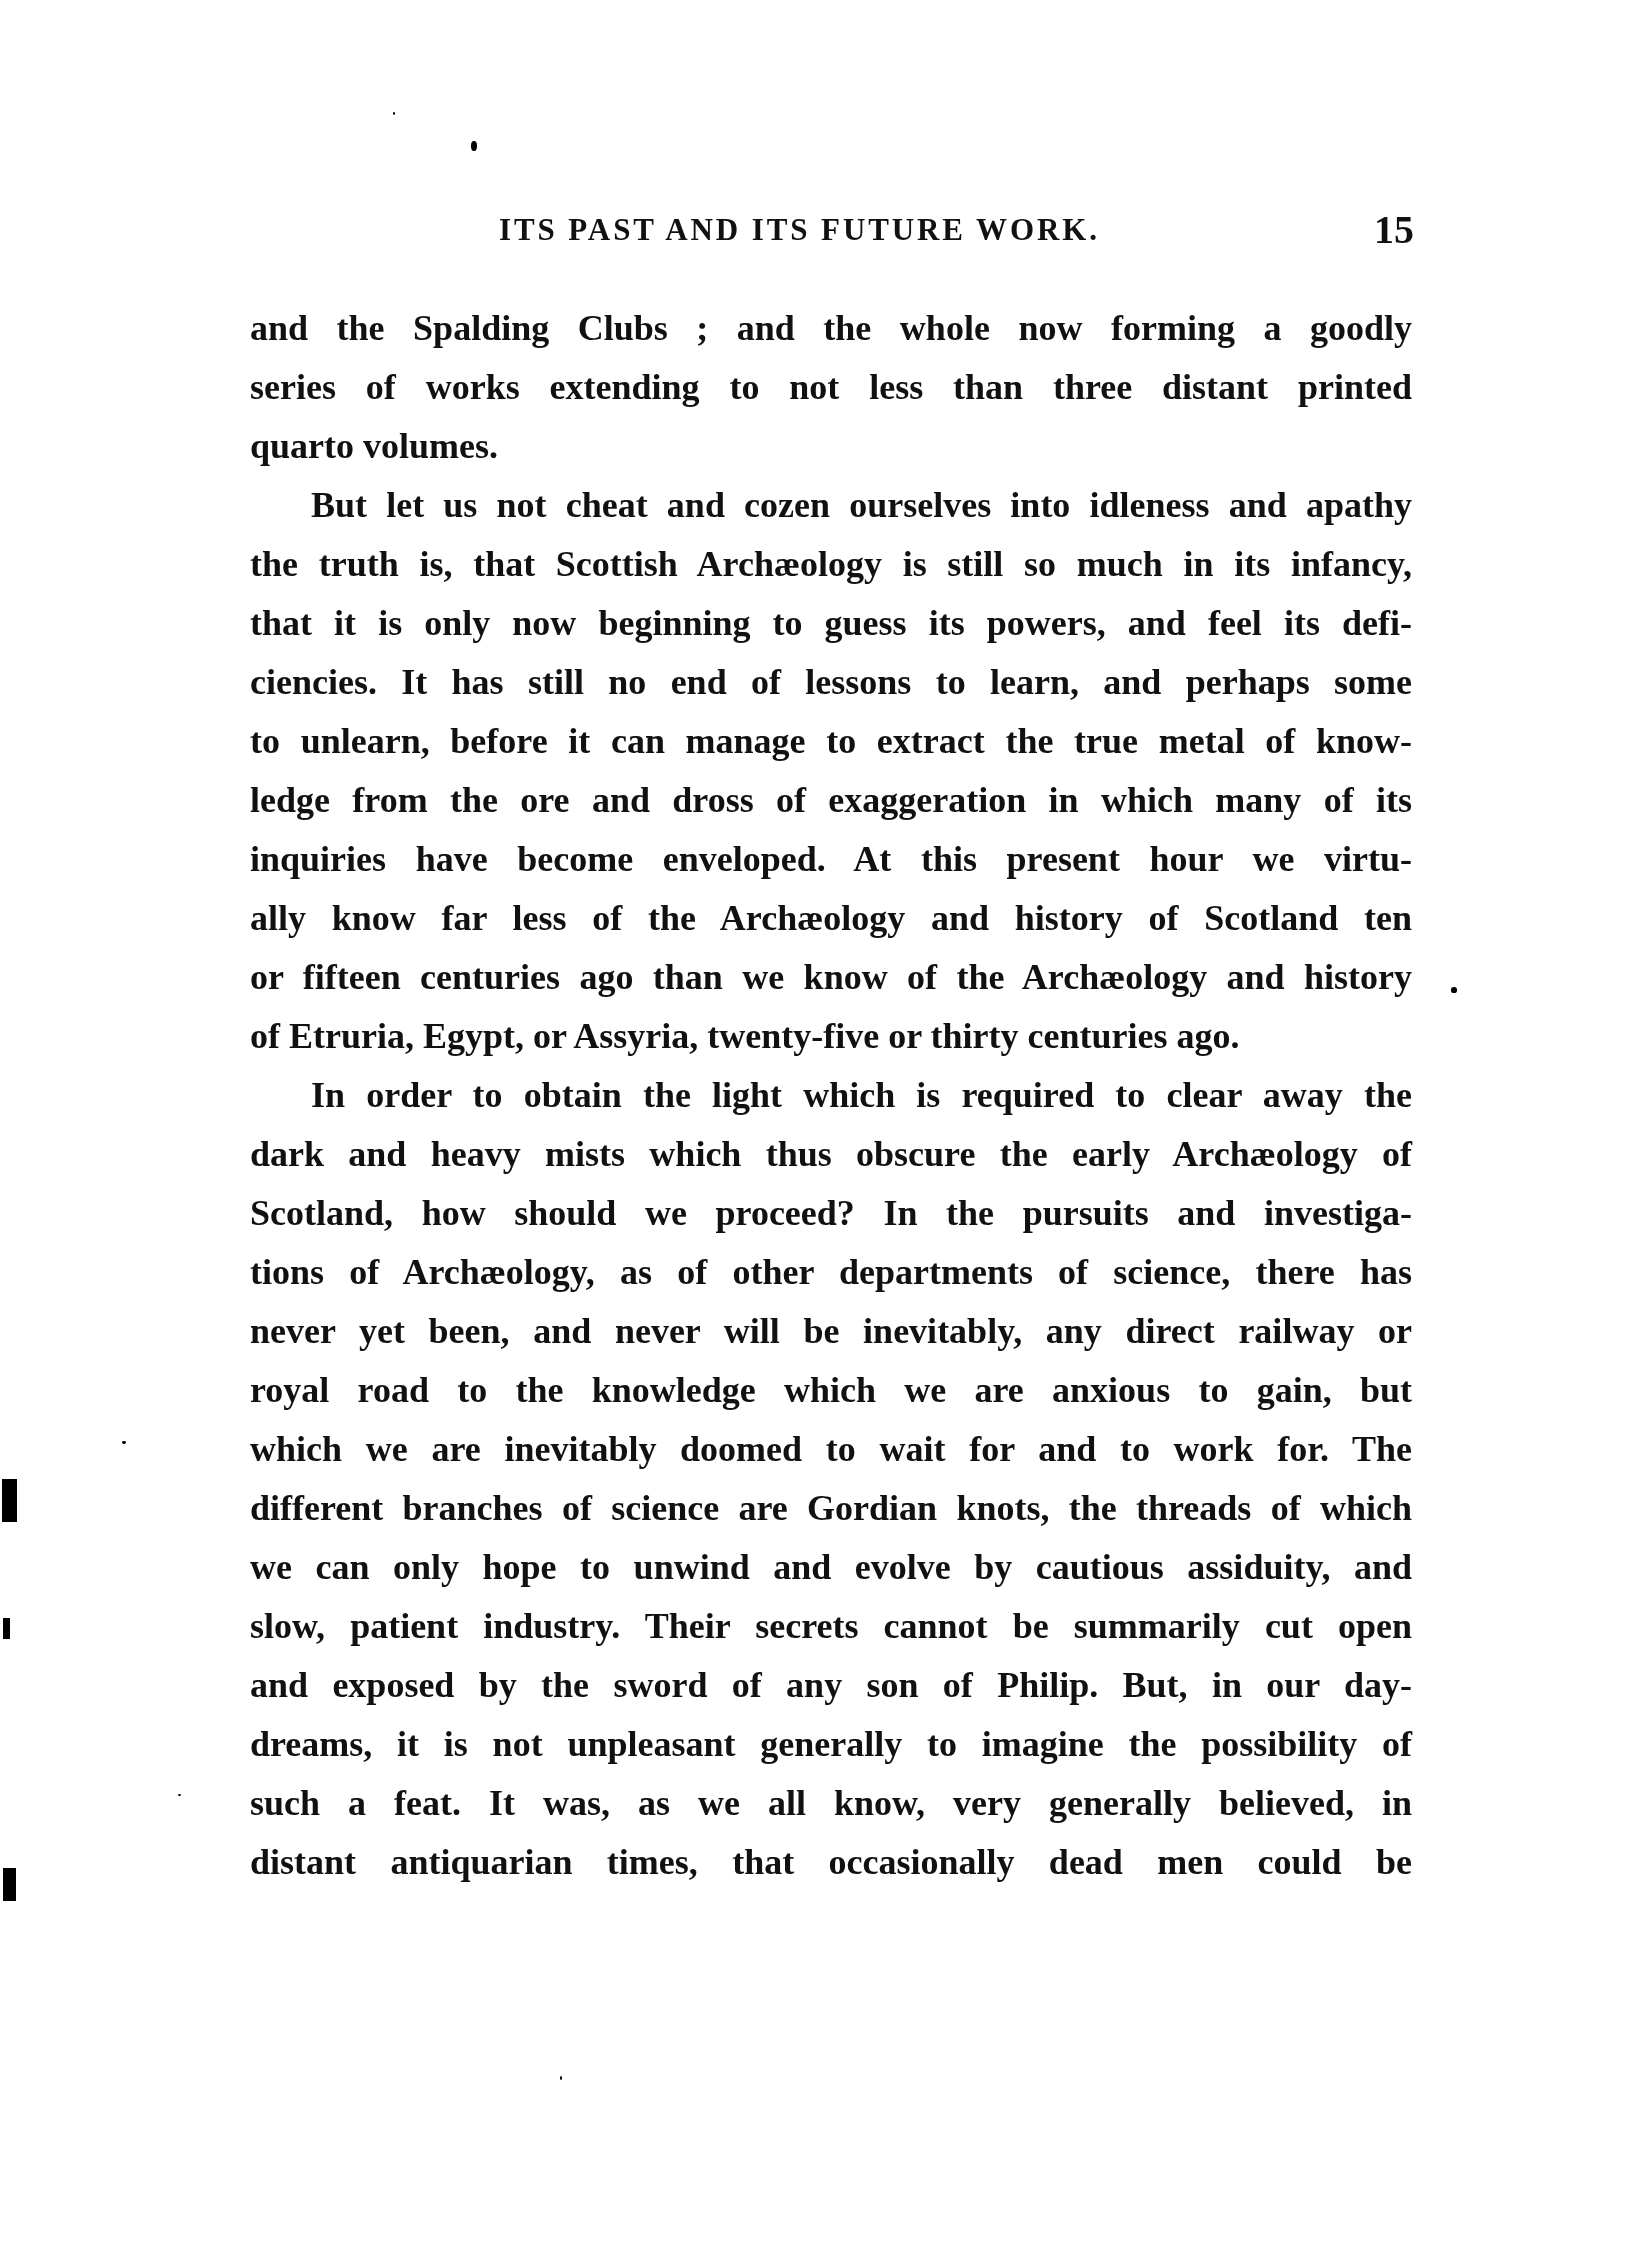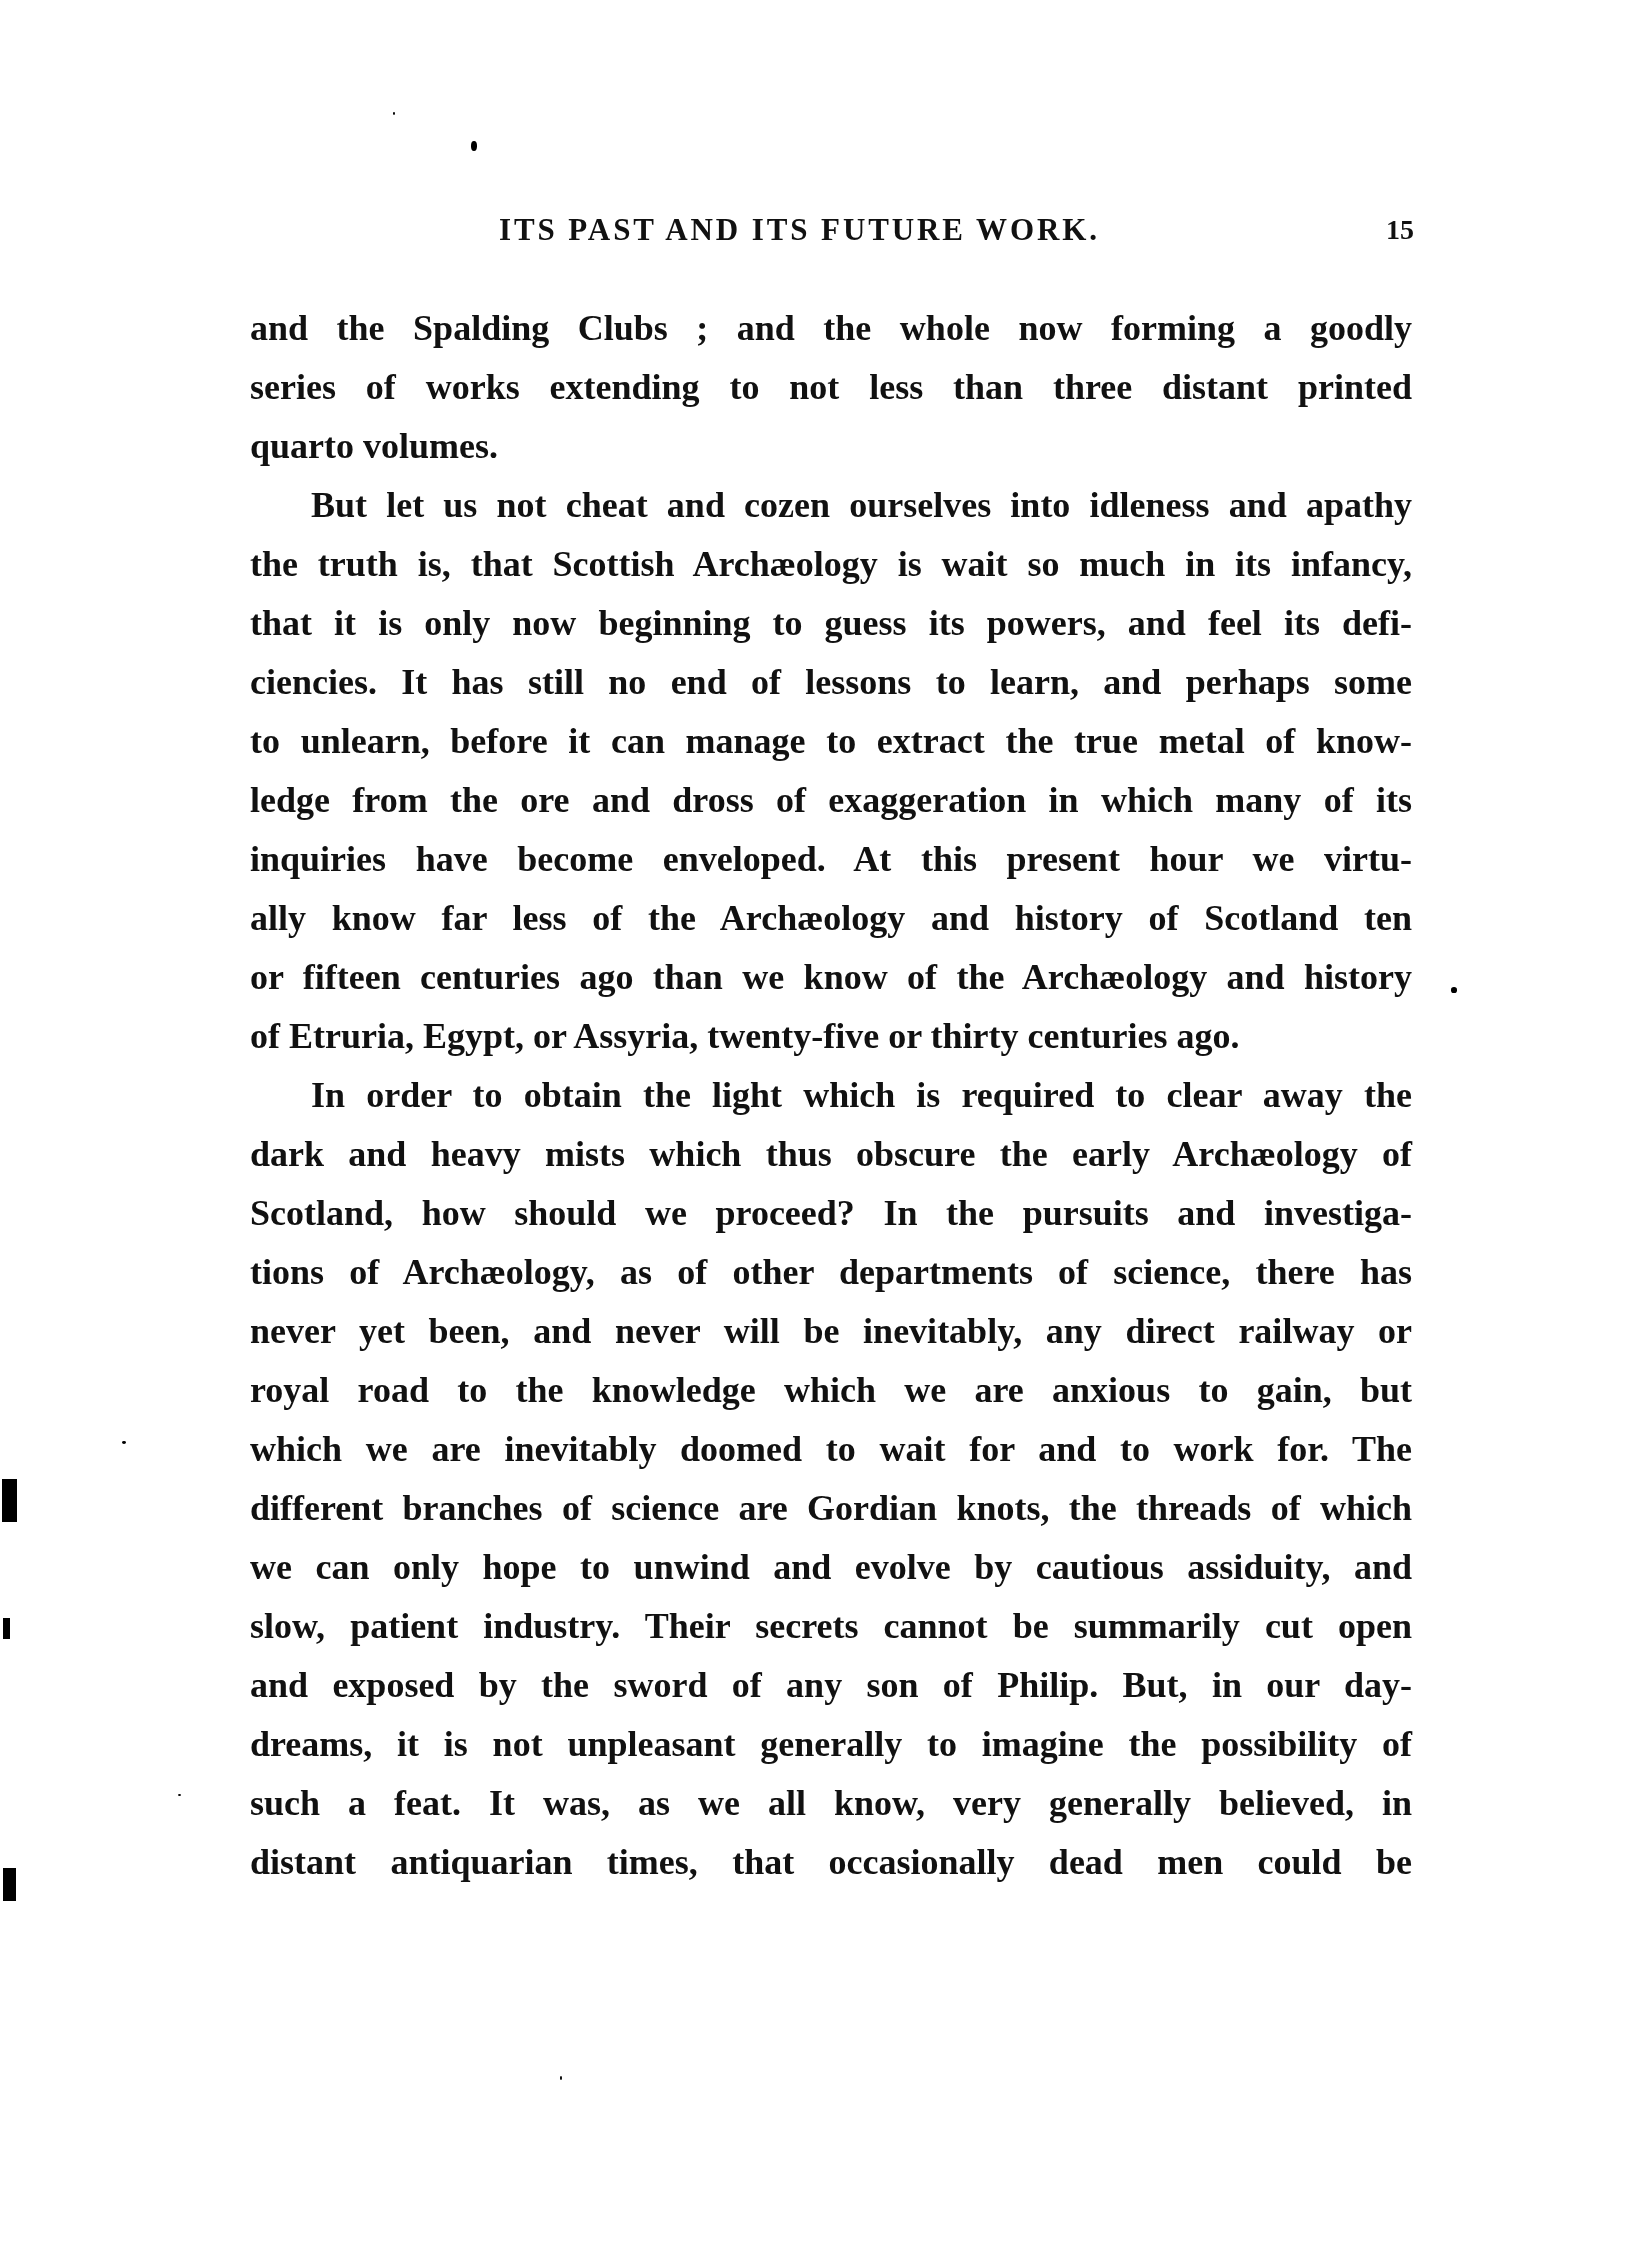--- a/index.html
+++ b/index.html
@@ -36,21 +36,21 @@
       top: 0;
       font-size: 31px;
       letter-spacing: 2.9px;
       line-height: 54px;
       white-space: nowrap;
     }
     .page-number {
       position: absolute;
       right: 0;
       top: 0;
-      font-size: 28px;
+      font-size: 40px;
       line-height: 54px;
     }
     .body-text {
       position: absolute;
       top: 299px;
       left: 250px;
       width: 1162px;
     }
     .line {
       display: block;
@@ -101,21 +101,21 @@
   <div class="body-text">
 
     <div>
       <span class="line">and the Spalding Clubs ; and the whole now forming a goodly</span>
       <span class="line">series of works extending to not less than three distant printed</span>
       <span class="line last">quarto volumes.</span>
     </div>
 
     <div>
       <span class="line indent">But let us not cheat and cozen ourselves into idleness and apathy</span>
-      <span class="line">the truth is, that Scottish Archæology is wait so much in its infancy,</span>
+      <span class="line">the truth is, that Scottish Archæology is still so much in its infancy,</span>
       <span class="line">that it is only now beginning to guess its powers, and feel its defi-</span>
       <span class="line">ciencies.   It has still no end of lessons to learn, and perhaps some</span>
       <span class="line">to unlearn, before it can manage to extract the true metal of know-</span>
       <span class="line">ledge from the ore and dross of exaggeration in which many of its</span>
       <span class="line">inquiries have become enveloped.   At this present hour we virtu-</span>
       <span class="line">ally know far less of the Archæology and history of Scotland ten</span>
       <span class="line">or fifteen centuries ago than we know of the Archæology and history</span>
       <span class="line last">of Etruria, Egypt, or Assyria, twenty-five or thirty centuries ago.</span>
     </div>
 

